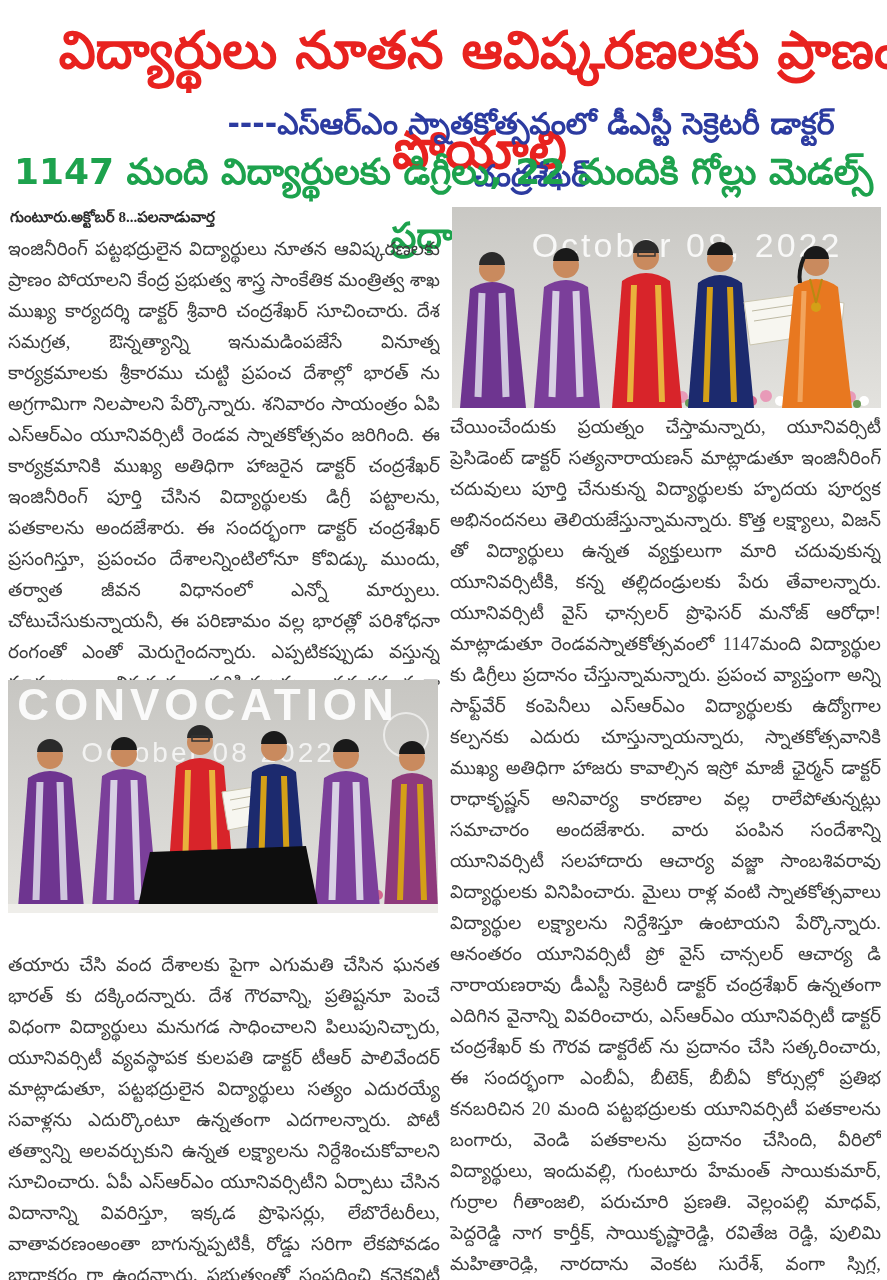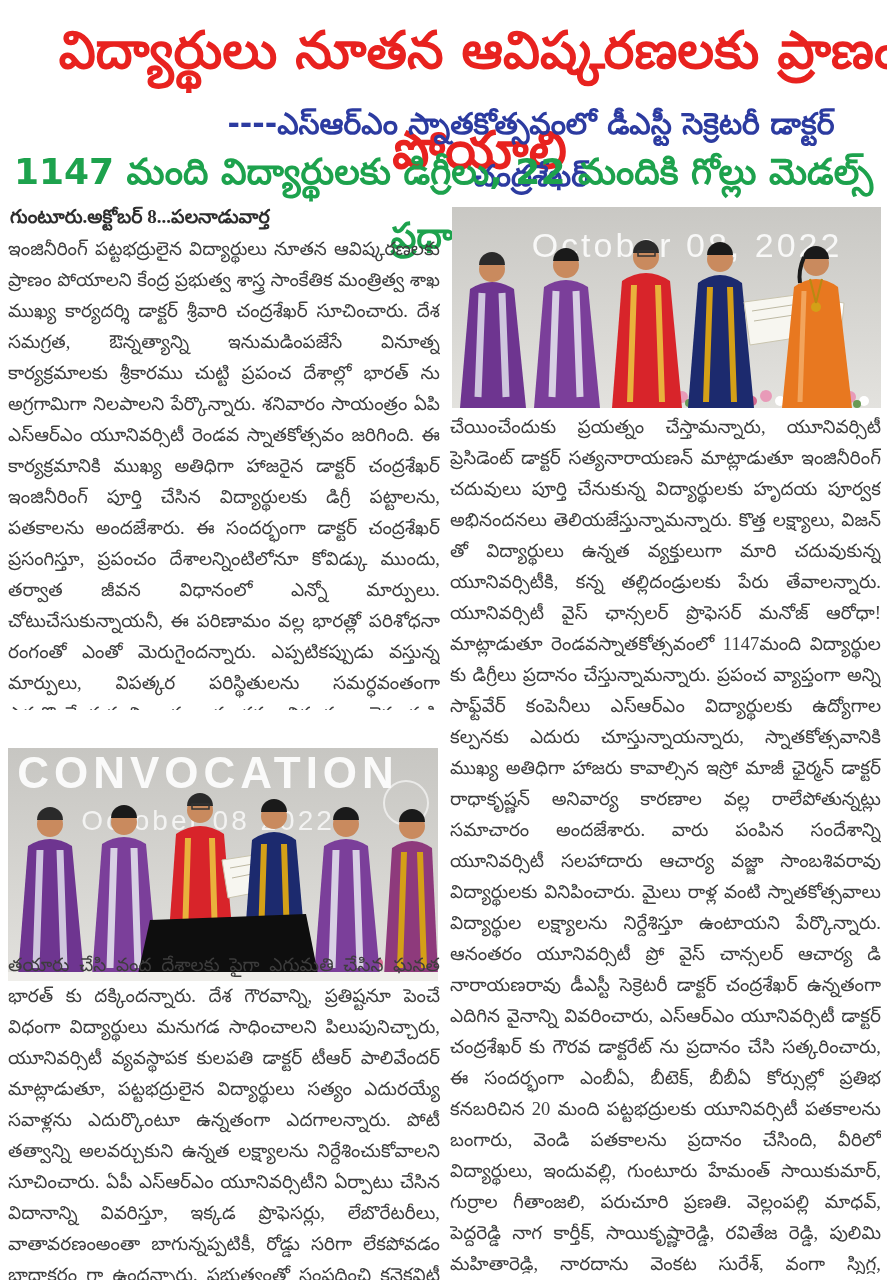--- a/index.html
+++ b/index.html
@@ -17,34 +17,34 @@
     position:absolute;top:98px;right:26px;max-width:660px;text-align:center;
     font-size:30px;font-weight:bold;color:#2c3ba0;line-height:52px;
     font-family:"DejaVu Sans","Liberation Sans",sans-serif;
   }
   .subheadline{
     position:absolute;top:140px;left:0;width:100%;text-align:center;
     font-size:36px;font-weight:bold;color:#1da24d;line-height:64px;
     font-family:"DejaVu Sans","Liberation Sans",sans-serif;
   }
   .dateline{
-    position:absolute;top:202px;left:10px;font-size:19px;font-weight:bold;
+    position:absolute;top:202px;left:10px;font-size:15px;font-weight:bold;
     color:#2e2e2e;line-height:30px;
   }
   .para{
     position:absolute;font-size:18.5px;line-height:31px;color:#3d3d3d;
     text-align:justify;overflow:hidden;word-break:break-word;
   }
   #para-left-top{left:8px;top:234px;width:432px;height:476px;}
   #para-left-bottom{left:8px;top:950px;width:432px;height:330px;}
   #para-right{left:450px;top:412px;width:431px;height:862px;}
   .photo{
     position:absolute;overflow:hidden;background:#d6d5d1;
   }
-  #photo-left{left:8px;top:748px;width:430px;height:233px;}
+  #photo-left{left:8px;top:680px;width:430px;height:233px;}
   #photo-right{left:452px;top:207px;width:429px;height:201px;}
   .photo svg{display:block;}
 </style>
 </head>
 <body>
 
 <div class="page">
 
   <div class="headline">విద్యార్థులు నూతన ఆవిష్కరణలకు ప్రాణం పోయాలి</div>
 

